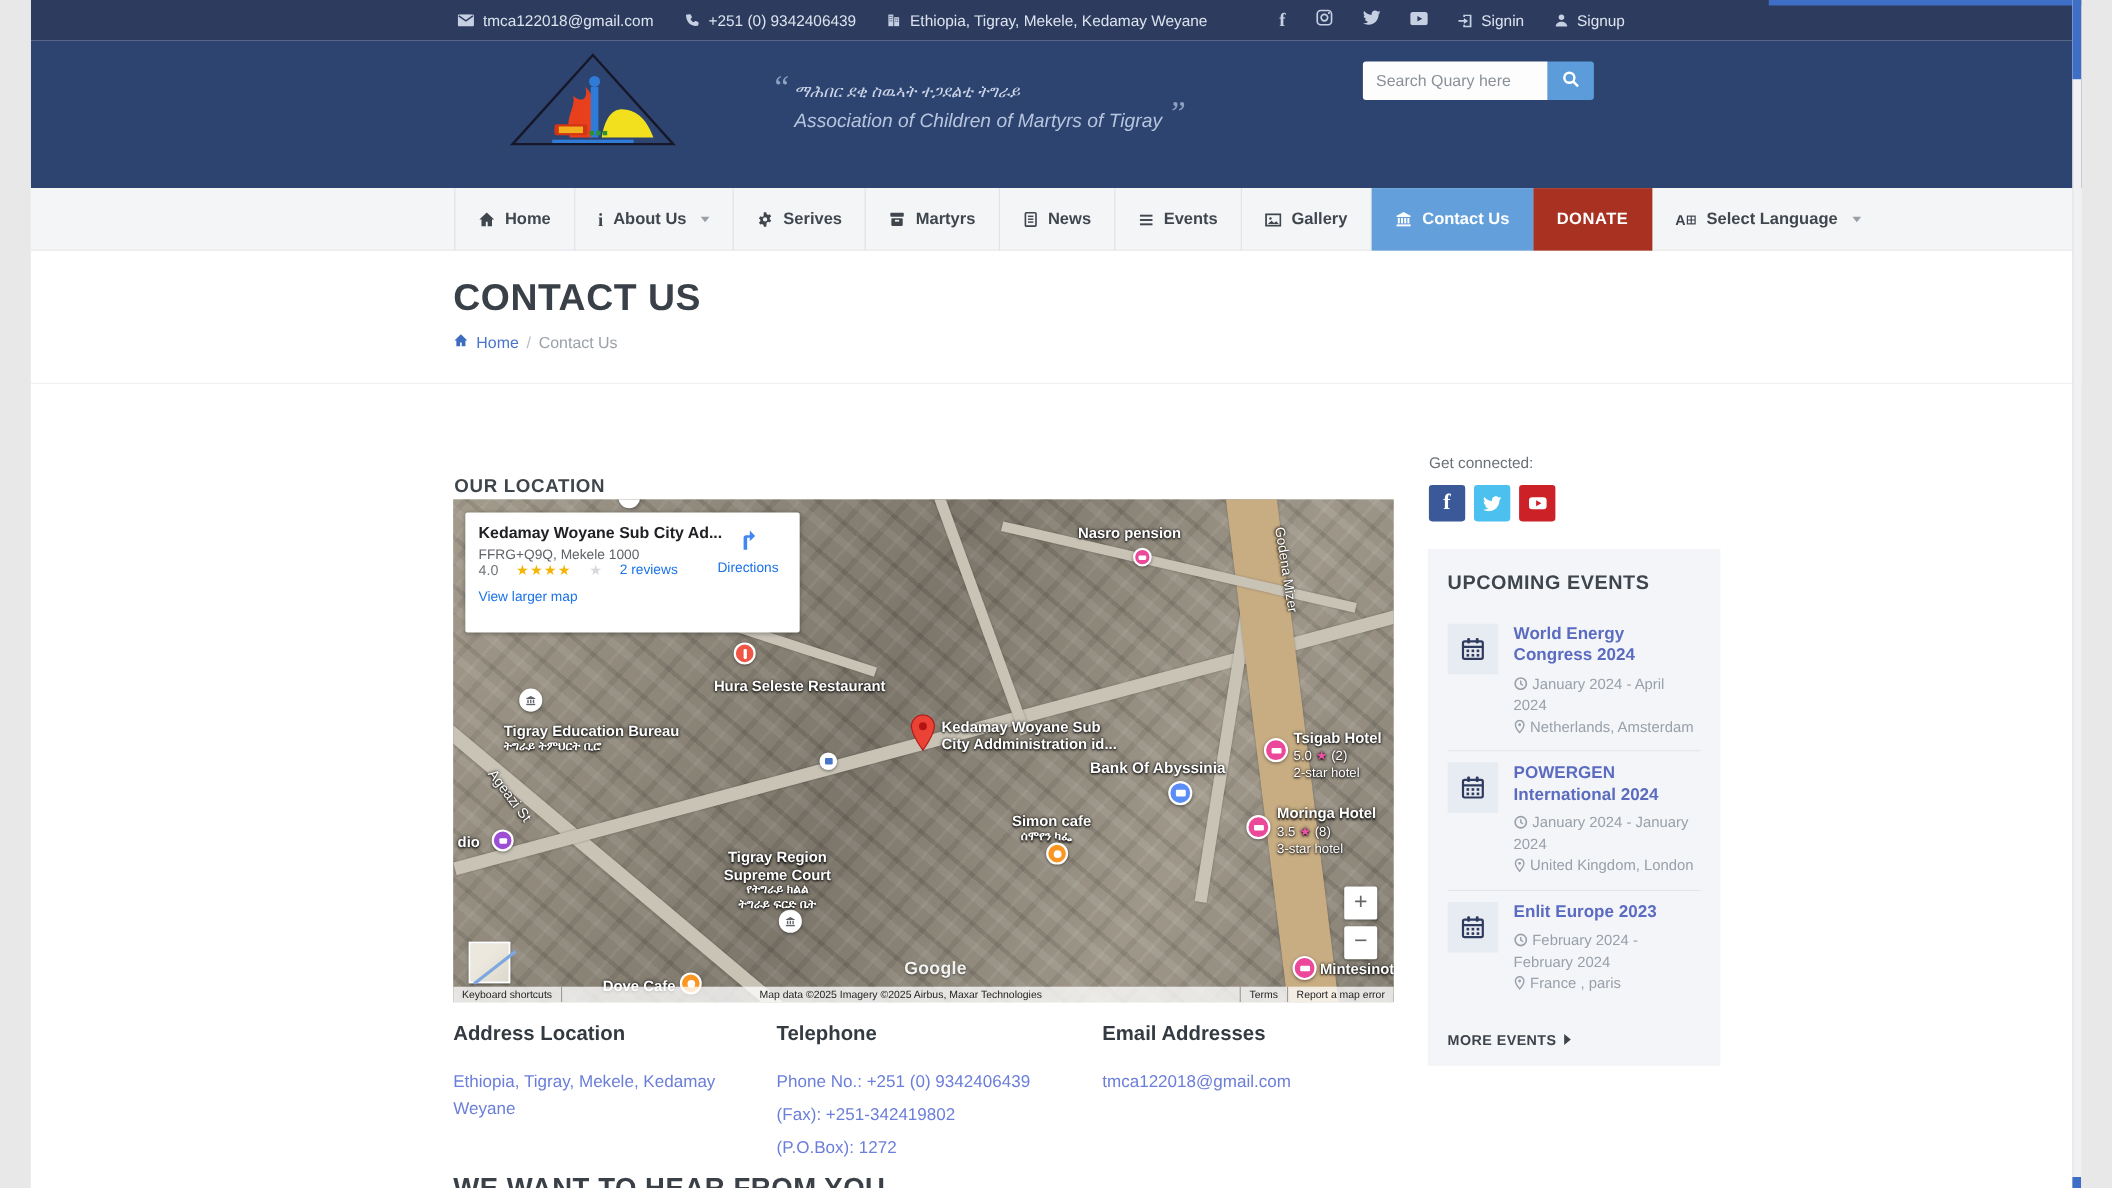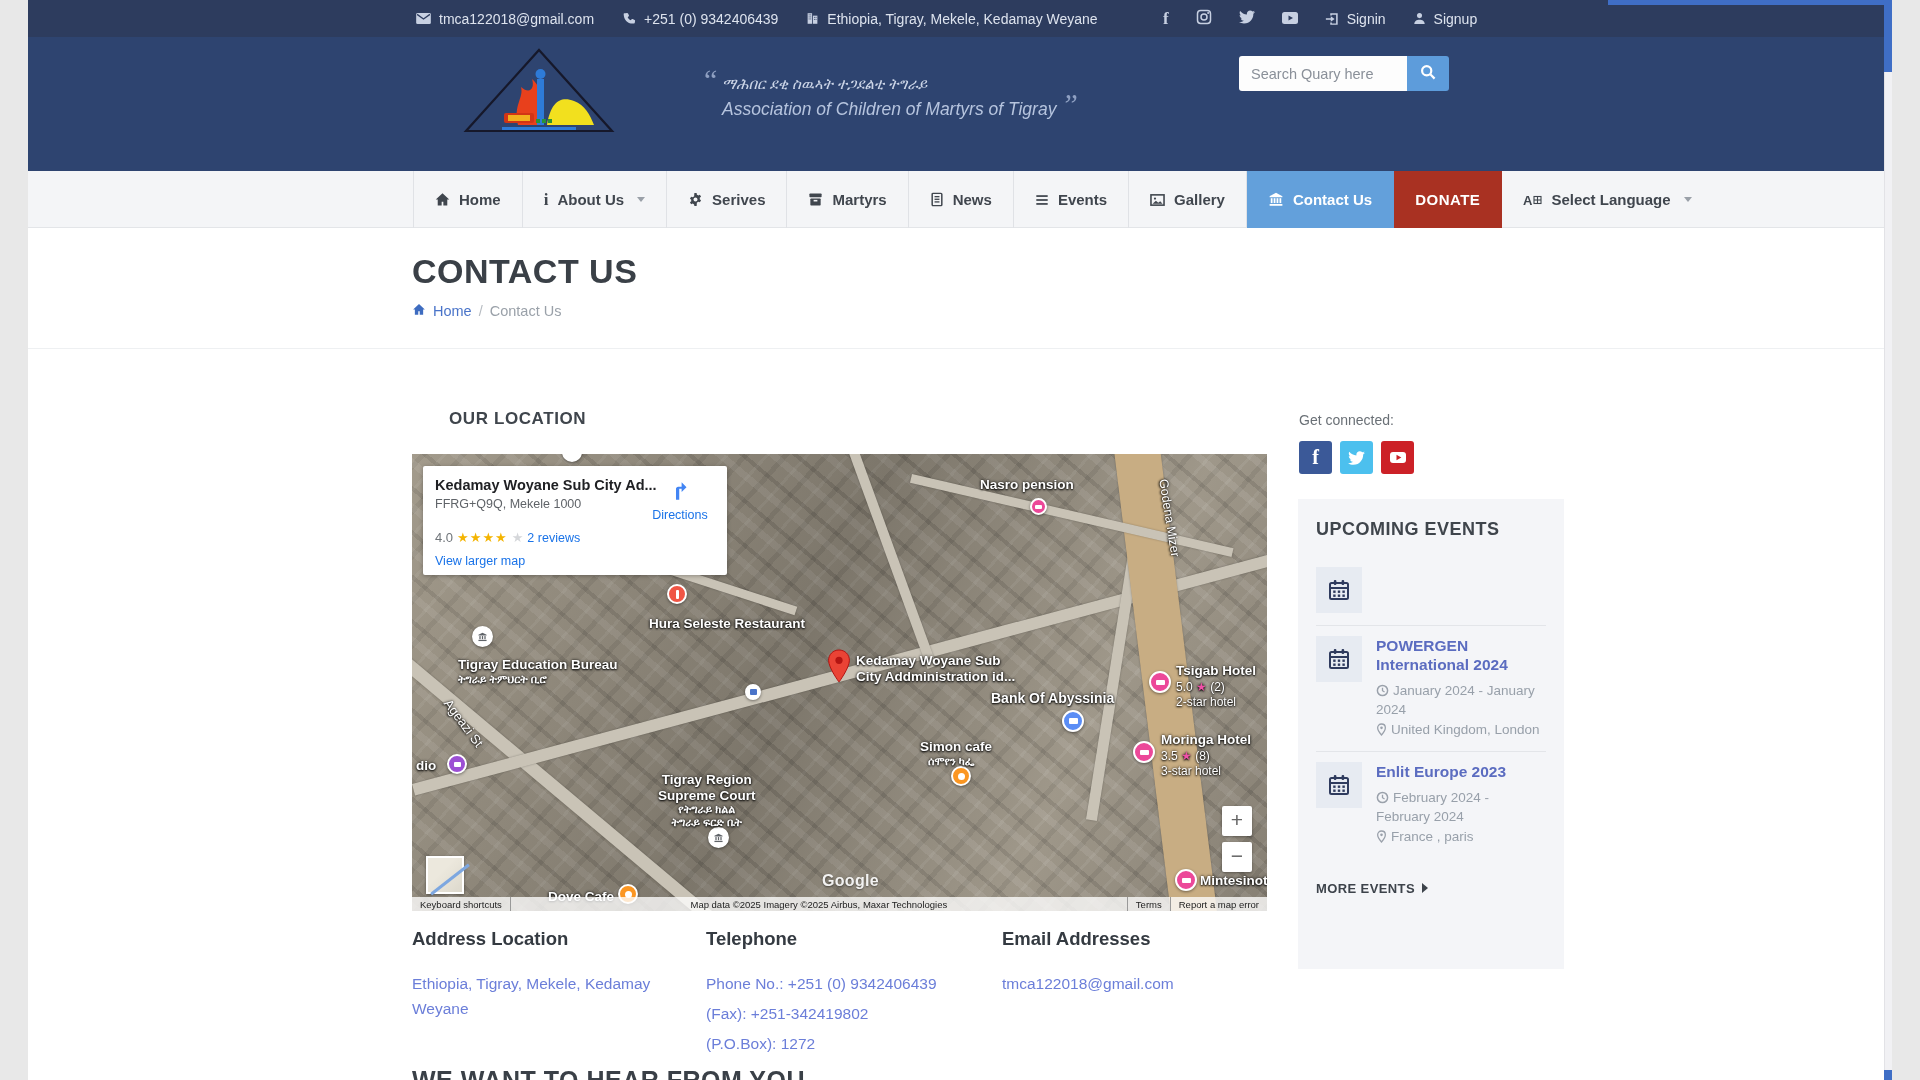--- a/index.html
+++ b/index.html
@@ -64,21 +64,21 @@
   .road { position:absolute; background:#c9c3b6; box-shadow:0 0 2px rgba(0,0,0,.3); transform-origin:left top; }
   .mlabel { position:absolute; color:#fff; font-size:13.5px; font-weight:700; text-shadow:0 0 3px #000, 0 1px 2px rgba(0,0,0,.9); white-space:nowrap; line-height:1.15; }
   .mlabel .am { display:block; font-weight:700; font-size:11px; }
   .msub { font-weight:400; font-size:12px; }
   .pink-star { color:#f052a8; }
   .poi { position:absolute; border-radius:50%; border:2px solid #fff; box-shadow:0 1px 3px rgba(0,0,0,.45); display:flex; align-items:center; justify-content:center; }
   .poi-glyph { background:#fff; }
   .map-card { position:absolute; left:11px; top:12px; width:304px; height:109px; background:#fff; border-radius:2px; box-shadow:0 1px 4px rgba(0,0,0,.3); padding:11px 12px; font-family:"Liberation Sans", sans-serif; }
   .mc-title { font-size:14.5px; font-weight:700; color:#202124; }
   .mc-addr { font-size:12.5px; color:#5f6368; margin-top:4px; }
-  .mc-rating { display:flex; align-items:center; gap:4px; margin-top:19px; font-size:13px; color:#70757a; }
+  .mc-rating { display:flex; align-items:flex-start; gap:16px; margin-top:0; font-size:13px; color:#70757a; }
   .mc-stars-f { color:#f4b400; font-size:13px; letter-spacing:1px; }
   .mc-stars-e { color:#d5d7da; font-size:13px; }
   .mc-link { color:#1a73e8; font-size:12.5px; cursor:pointer; }
   .mc-larger { margin-top:9px; }
   .mc-directions { position:absolute; right:10px; top:12px; width:74px; text-align:center; cursor:pointer; }
   .map-zoom { position:absolute; left:810px; width:30px; height:30px; background:#fff; border-radius:2px; box-shadow:0 1px 3px rgba(0,0,0,.35); color:#666; font-size:21px; line-height:28px; text-align:center; cursor:pointer; }
   .minimap { position:absolute; left:14px; top:402px; width:38px; height:38px; background:linear-gradient(135deg,#ece8dd 40%,#dcd8cc); border:2px solid #fff; box-shadow:0 1px 3px rgba(0,0,0,.4); cursor:pointer; }
   .minimap::after { content:""; position:absolute; left:-2px; top:20px; width:48px; height:3px; background:#7da7e0; transform:rotate(-38deg); }
   .google-logo { position:absolute; left:410px; top:418px; color:rgba(255,255,255,.92); font-size:16px; font-weight:700; letter-spacing:.3px; text-shadow:0 1px 2px rgba(0,0,0,.5); }
   .attrib { position:absolute; left:0; bottom:0; width:855px; height:14px; background:rgba(255,255,255,.78); display:flex; align-items:center; font-size:9.5px; color:#222; }
@@ -343,21 +343,21 @@
   <div class="page-title">CONTACT US</div>
   <div class="breadcrumb">
     <span><svg width="14" height="13" viewBox="0 0 16 16" fill="#3e6cc0">
           <path d="M8 1.2L.8 8h2.1v6.5h4.2v-4.2h1.8v4.2h4.2V8h2.1z"></path>
         </svg></span>
     <span class="bc-home">Home</span>
     <span class="bc-sep">/</span>
     <span class="bc-cur">Contact Us</span>
   </div>
 
-  <div class="sec-h" style="position:absolute;left:385px;top:409px;margin-left:36px;">OUR LOCATION</div>
+  <div class="sec-h" style="position:absolute;left:385px;top:432px;">OUR LOCATION</div>
 
   <div class="map">
 
     <div class="road" style="left:-30px;top:180px;width:620px;height:13px;transform:rotate(40deg);"></div>
     <div class="road" style="left:0;top:330px;width:890px;height:12px;transform:rotate(-15deg);"></div>
     <div class="road" style="left:430px;top:-20px;width:10px;height:250px;transform:rotate(-20deg);"></div>
     <div class="road" style="left:735px;top:-20px;width:11px;height:390px;transform:rotate(9deg);"></div>
     <div class="road" style="left:700px;top:-20px;width:46px;height:530px;transform:rotate(-7deg);background:#c8ad83;"></div>
     <div class="road" style="left:100px;top:60px;width:300px;height:9px;transform:rotate(18deg);"></div>
     <div class="road" style="left:500px;top:20px;width:330px;height:9px;transform:rotate(13deg);"></div>
@@ -508,20 +508,33 @@
             <g fill="#2f3b5e">
               <rect x="6.2" y="12.5" width="2.4" height="2.4"></rect>
               <rect x="10.8" y="12.5" width="2.4" height="2.4"></rect>
               <rect x="15.4" y="12.5" width="2.4" height="2.4"></rect>
               <rect x="6.2" y="16.5" width="2.4" height="2.4"></rect>
               <rect x="10.8" y="16.5" width="2.4" height="2.4"></rect>
               <rect x="15.4" y="16.5" width="2.4" height="2.4"></rect>
             </g>
           </svg>
       </div>
+      <div class="ev-body">
+        <div class="ev-title">World Energy Congress 2024</div>
+        <div class="ev-meta">
+          <span class="row"><svg width="13" height="13" viewBox="0 0 14 14">
+                <circle cx="7" cy="7" r="5.5" fill="none" stroke="#9aa1ab" stroke-width="1.6"></circle>
+                <path d="M7 4v3.2l2.2 1.4" stroke="#9aa1ab" fill="none" stroke-width="1.4"></path>
+              </svg><span>January 2024 - April 2024</span></span>
+          <span class="row"><svg width="11" height="13" viewBox="0 0 12 14">
+                <path d="M6 1C3.5 1 1.8 2.9 1.8 5.2 1.8 8.3 6 13 6 13s4.2-4.7 4.2-7.8C10.2 2.9 8.5 1 6 1z" fill="none" stroke="#9aa1ab" stroke-width="1.4"></path>
+                <circle cx="6" cy="5.2" r="1.4" fill="#9aa1ab"></circle>
+              </svg><span>Netherlands, Amsterdam</span></span>
+        </div>
+      </div>
     </div>
     <div class="ev-divider"></div>
 
     <div class="event">
       <div class="ev-icon">
         <svg width="24" height="24" viewBox="0 0 24 24">
             <rect x="3" y="5" width="18" height="16" rx="1.5" fill="none" stroke="#2f3b5e" stroke-width="2"></rect>
             <line x1="3" y1="10" x2="21" y2="10" stroke="#2f3b5e" stroke-width="2"></line>
             <rect x="6.8" y="2" width="2.6" height="5" rx="1" fill="#2f3b5e"></rect>
             <rect x="14.6" y="2" width="2.6" height="5" rx="1" fill="#2f3b5e"></rect>

